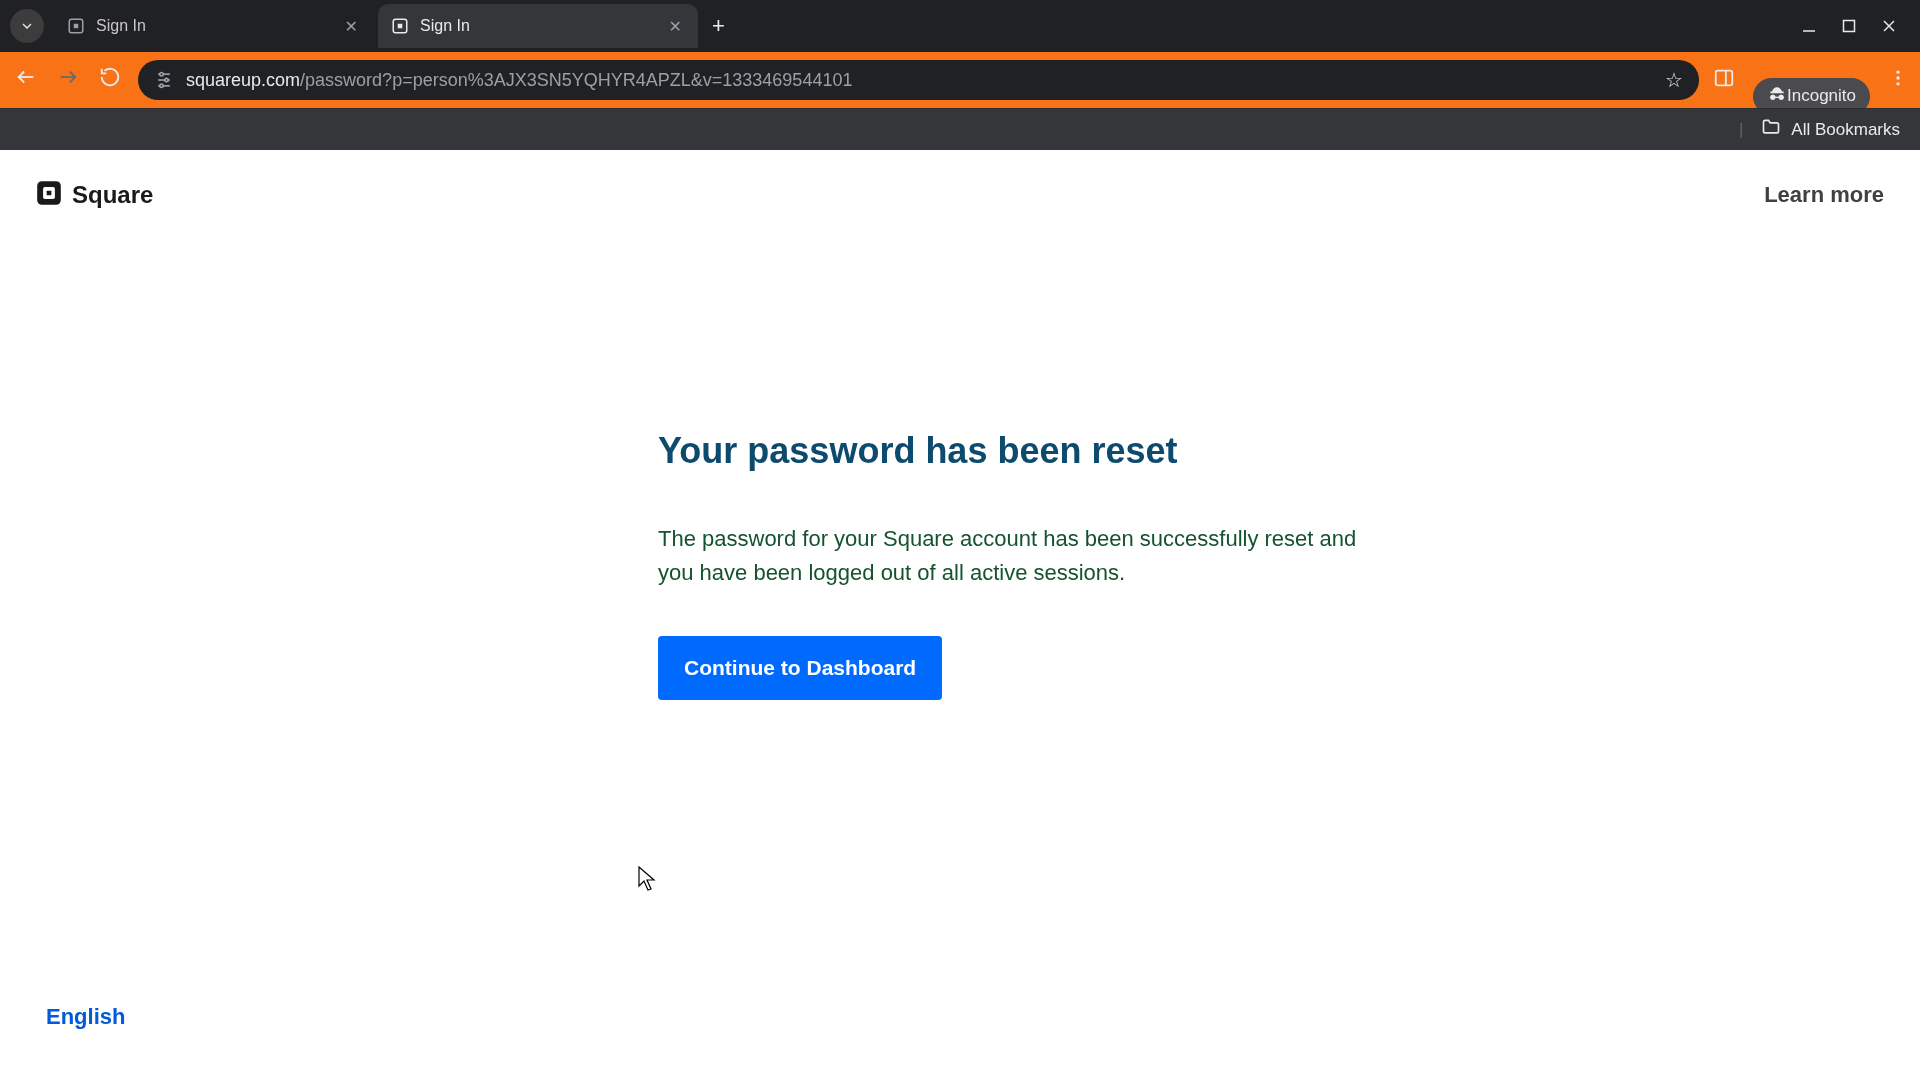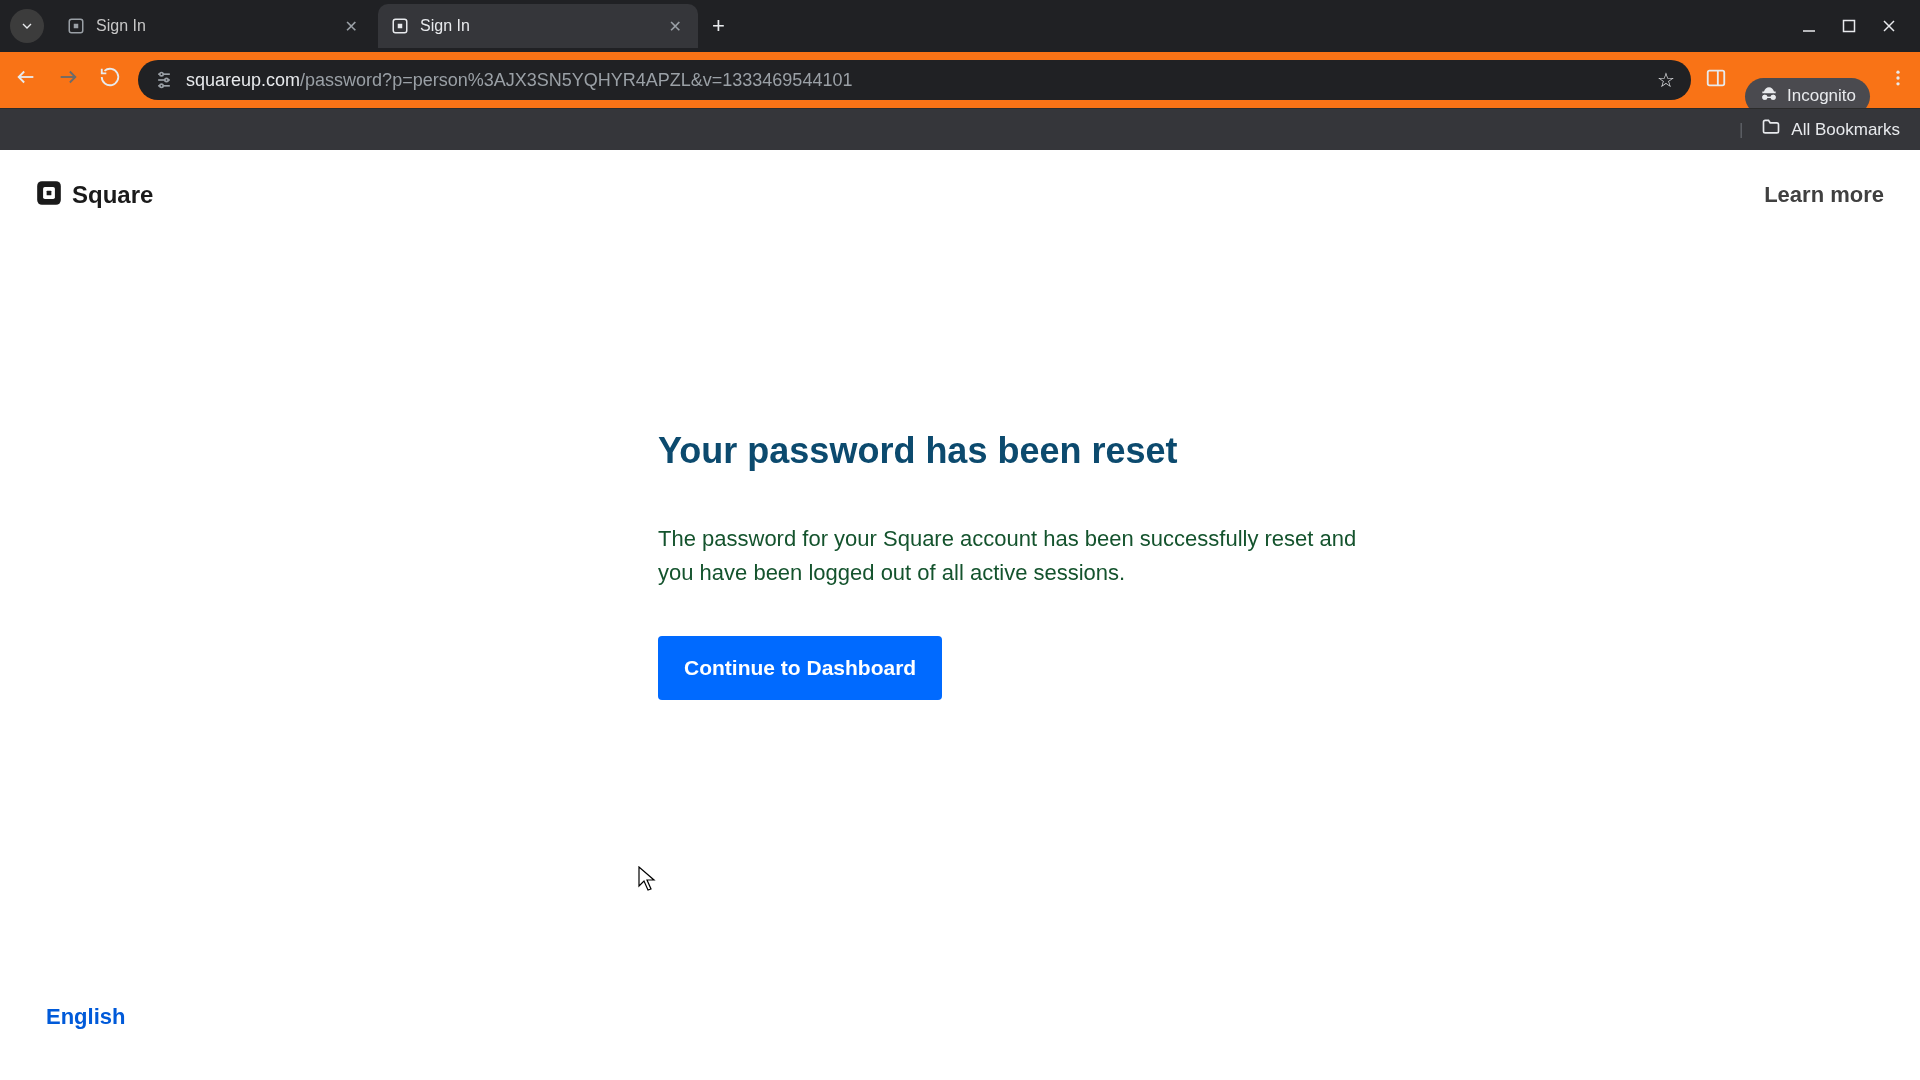--- a/index.html
+++ b/index.html
@@ -20,21 +20,21 @@
   .window-controls span { cursor:pointer; font-size:16px; display:flex; align-items:center;}
 
   .toolbar { height: 56px; background:#f97316; display:flex; align-items:center; padding:0 12px; gap:14px; }
   .nav-btn { color:#9aa0a6; width:28px; text-align:center; cursor:pointer; font-size:22px;}
   .nav-btn.enabled { color:#e8eaed; }
   .omnibox { flex:1; height:40px; background:#202124; border-radius:20px; display:flex; align-items:center; padding:0 16px; color:#e8eaed; gap:12px;}
   .omnibox .site-chip { color:#9aa0a6; display:flex; align-items:center; font-size:18px;}
   .omnibox .url { color:#e8eaed; font-size:18px; white-space:nowrap;}
   .omnibox .url .path { color:#9aa0a6; }
   .toolbar-right { display:flex; align-items:center; gap:18px; color:#e8eaed; }
-  .incognito-pill { display:flex; align-items:center; gap:8px; background:#4a4a4f; padding:6px 14px; border-radius:20px; font-size:17px;margin-top:32px;}
+  .incognito-pill { display:flex; align-items:center; background:#4a4a4f; padding:6px 14px; border-radius:20px; font-size:17px;margin-top:32px;}
   .star { color:#e8eaed; font-size:20px; cursor:pointer;}
 
   .bookmarks-bar { height:42px; background:#35363a; border-top:1px solid #2b2b2b; display:flex; align-items:center; justify-content:flex-end; padding:0 20px; color:#e8eaed; font-size:17px; gap:10px;}
   .bookmarks-bar .divider { color:#5f6368; margin-right:8px;}
 
   
   .page { background:#fff; flex:1; position:relative; height: calc(1080px - 52px - 56px - 42px); }
   .page-header { display:flex; align-items:center; justify-content:space-between; padding:30px 36px 0 36px;}
   .brand { display:flex; align-items:center; gap:10px;}
   .brand svg { width:26px; height:26px; }

